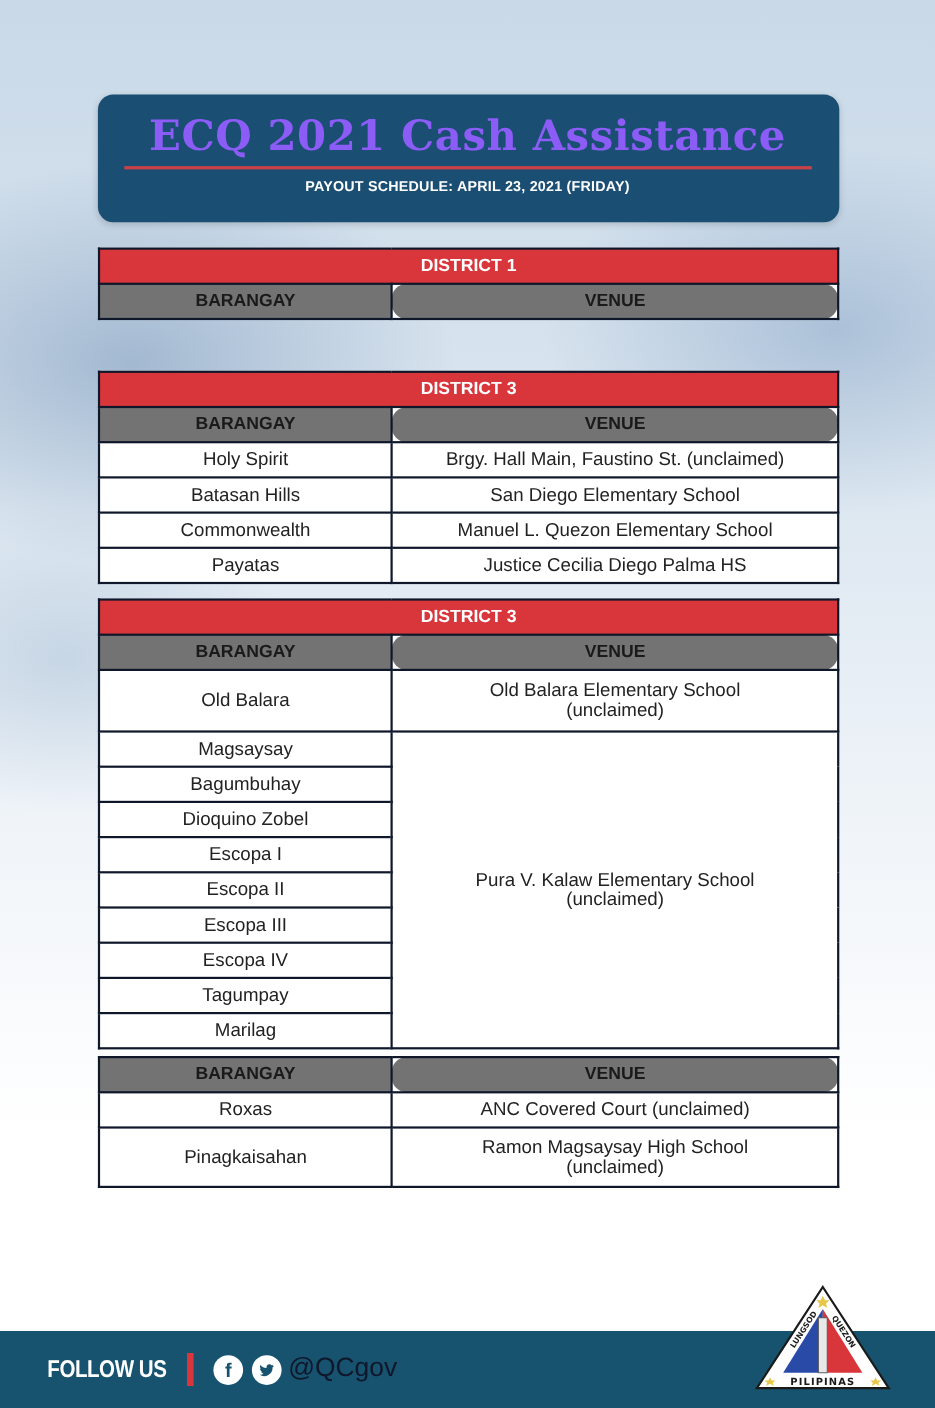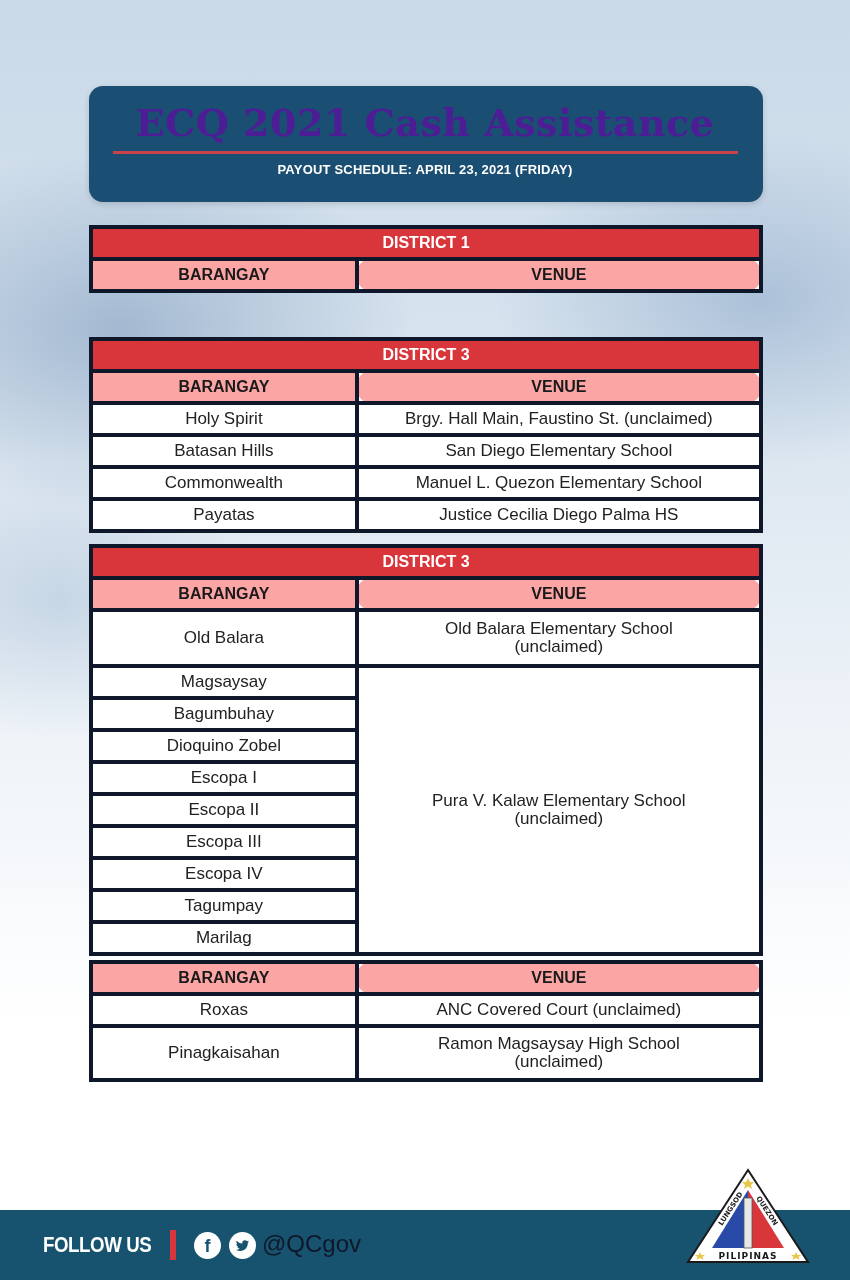--- a/index.html
+++ b/index.html
@@ -17,47 +17,47 @@
       radial-gradient(ellipse 300px 200px at 60px 600px, rgba(140,170,200,0.35), rgba(140,170,200,0) 70%),
       linear-gradient(180deg, #c9d9e8 0%, #dbe6f0 35%, #eef3f8 60%, #ffffff 85%);
   }
   .banner {
     position: absolute; left: 89px; top: 86px; width: 674px; height: 116px;
     background: #1b4e73; border-radius: 14px;
     box-shadow: 0 2px 6px rgba(0,0,0,0.15);
   }
   .banner-title {
     position: absolute; left: 0; right: 0; top: 100px;
-    text-align: center; color: #4c1d95;
+    text-align: center; color: #8b5cf6;
     font-family: "DejaVu Serif", "Liberation Serif", serif;
     font-weight: bold; font-size: 38px; letter-spacing: 0.5px;
   }
   .banner-rule {
     position: absolute; left: 113px; top: 151px; width: 625px; height: 3px;
     background: #c9424a;
   }
   .banner-sub {
     position: absolute; left: 0; right: 0; top: 162px;
     text-align: center; color: #ffffff;
     font-weight: bold; font-size: 13px; letter-spacing: 0.2px;
   }
   table.district {
     position: absolute; left: 89px; width: 674px;
     border-collapse: collapse; background: #ffffff;
     font-size: 17px; color: #222222;
   }
   table.district td, table.district th {
-    border: 4px solid #0f172a; text-align: center; vertical-align: middle;
+    border: 2px solid #0f172a; text-align: center; vertical-align: middle;
     padding: 0 4px; line-height: 18px;
   }
   table.district th.dist {
     background: #d8363b; color: #ffffff; font-weight: bold; font-size: 16px; height: 32px;
   }
   table.district th.col {
-    background: #fca5a5; color: #1a1a1a; font-weight: bold; font-size: 16px; height: 32px;
+    background: #737373; color: #1a1a1a; font-weight: bold; font-size: 16px; height: 32px;
   }
   table.district td { height: 32px; }
   .c1 { width: 267px; }
   .c2 { width: 407px; border-radius: 14px; }
   .footer {
     position: absolute; left: 0; top: 1210px; width: 850px; height: 70px;
     background: #17536f;
   }
   .follow {
     position: absolute; left: 43px; top: 1232px; color: #ffffff;

